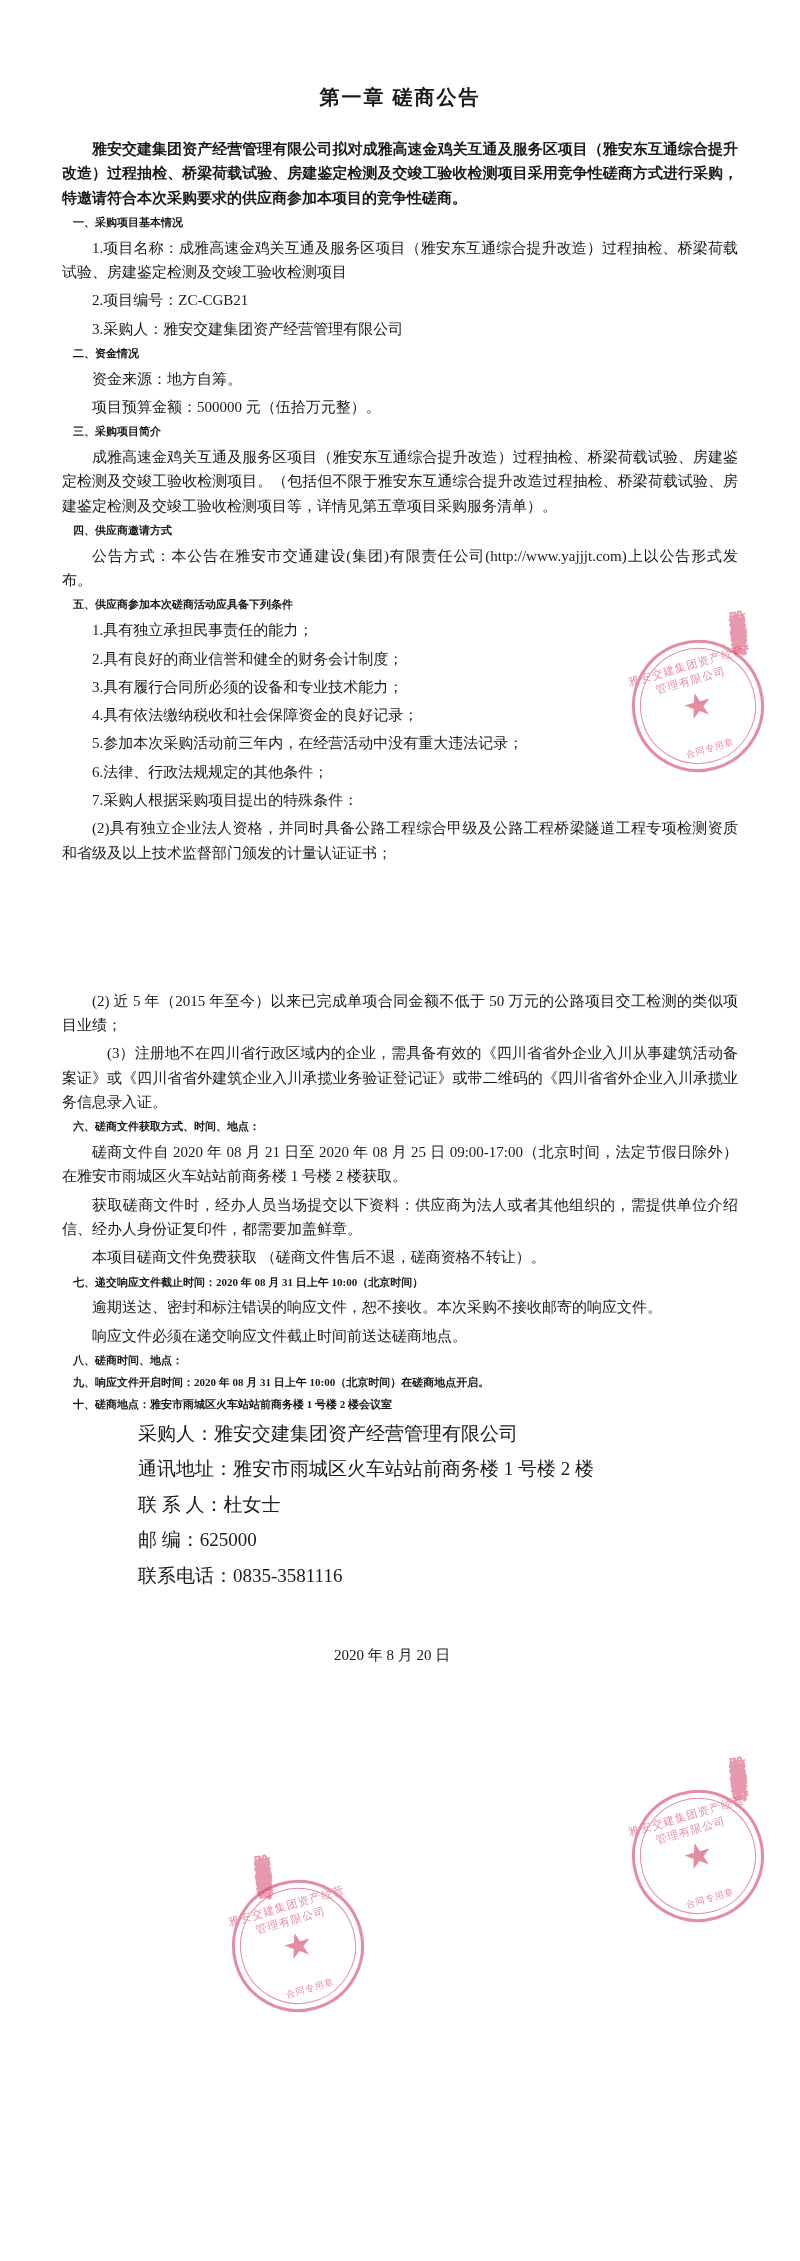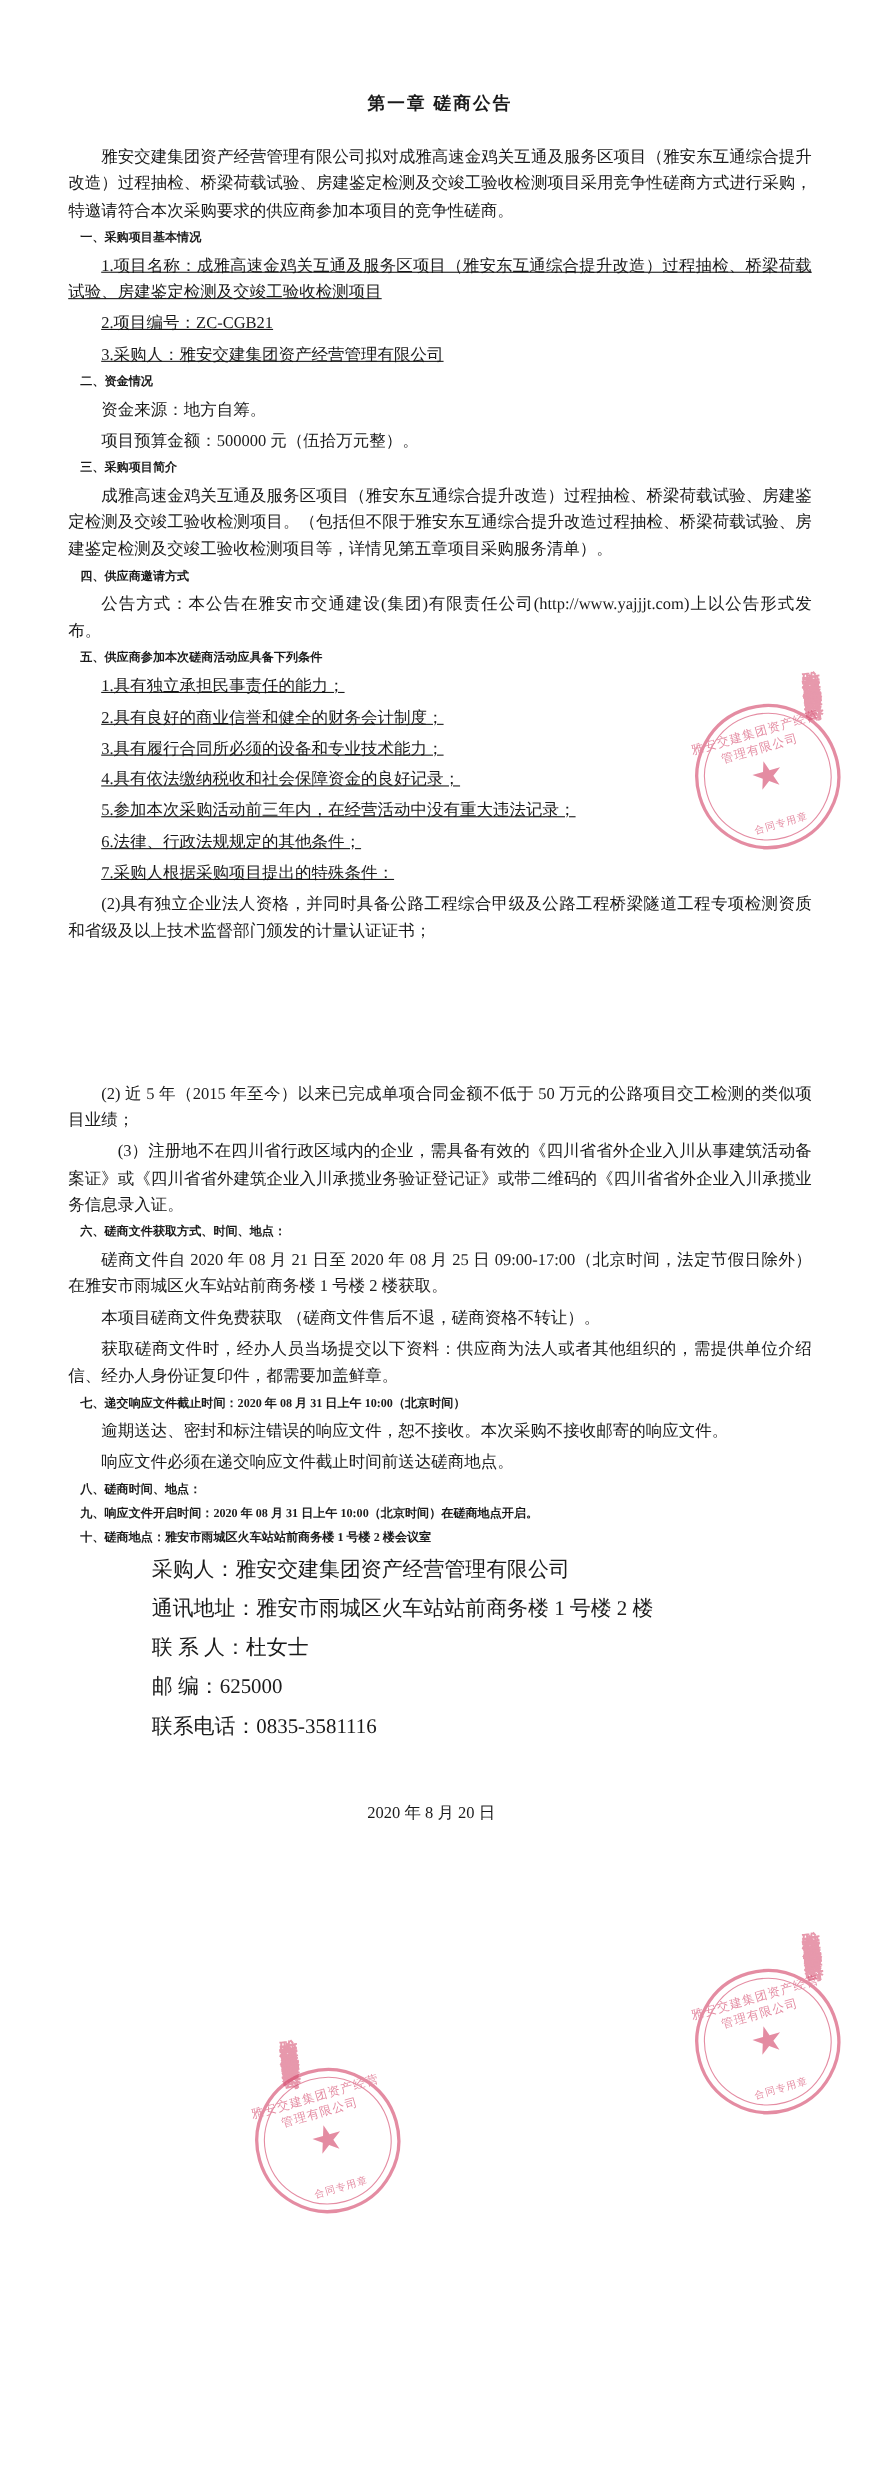--- a/index.html
+++ b/index.html
@@ -22,41 +22,41 @@
     padding: 0;
     box-sizing: border-box;
   }
   .content {
     position: relative;
     z-index: 3;
     padding: 84px 62px 40px 62px;
   }
   .doc-title {
     text-align: center;
-    font-size: 16px;
+    font-size: 20px;
     font-weight: bold;
     letter-spacing: 2px;
     margin: 0 0 26px 0;
   }
   p {
     margin: 0 0 4px 0;
     font-size: 15px;
     line-height: 1.62;
     text-align: justify;
   }
   .indent2 { text-indent: 2em; }
   .indent3 { text-indent: 3em; }
-  .bold { font-weight: normal; }
+  .bold { font-weight: bold; }
   .section-head {
     font-weight: bold;
     font-size: 11px;
     margin-top: 2px;
     text-indent: 1em;
   }
-  .list-item { text-indent: 2em; text-decoration: underline; }
+  .list-item { text-indent: 2em; }
   .gap-big { height: 120px; }
   .date-line {
     text-align: center;
     font-size: 15px;
     margin-top: 52px;
     padding-right: 16px;
   }
   .contact-line {
     text-indent: 4em;
     font-size: 19px;
@@ -183,22 +183,22 @@
     <p class="list-item">7.采购人根据采购项目提出的特殊条件：</p>
     <p class="indent2">(2)具有独立企业法人资格，并同时具备公路工程综合甲级及公路工程桥梁隧道工程专项检测资质和省级及以上技术监督部门颁发的计量认证证书；</p>
 
     <div class="gap-big"></div>
 
     <p class="indent2">(2) 近 5 年（2015 年至今）以来已完成单项合同金额不低于 50 万元的公路项目交工检测的类似项目业绩；</p>
     <p class="indent3">(3）注册地不在四川省行政区域内的企业，需具备有效的《四川省省外企业入川从事建筑活动备案证》或《四川省省外建筑企业入川承揽业务验证登记证》或带二维码的《四川省省外企业入川承揽业务信息录入证。</p>
 
     <p class="section-head">六、磋商文件获取方式、时间、地点：</p>
     <p class="indent2">磋商文件自 2020 年 08 月 21 日至 2020 年 08 月 25 日 09:00-17:00（北京时间，法定节假日除外）在雅安市雨城区火车站站前商务楼 1 号楼 2 楼获取。</p>
+    <p class="indent2">获取磋商文件时，经办人员当场提交以下资料：供应商为法人或者其他组织的，需提供单位介绍信、经办人身份证复印件，都需要加盖鲜章。</p>
     <p class="indent2">本项目磋商文件免费获取 （磋商文件售后不退，磋商资格不转让）。</p>
-    <p class="indent2">获取磋商文件时，经办人员当场提交以下资料：供应商为法人或者其他组织的，需提供单位介绍信、经办人身份证复印件，都需要加盖鲜章。</p>
 
     <p class="section-head">七、递交响应文件截止时间：2020 年 08 月 31 日上午 10:00（北京时间）</p>
     <p class="indent2">逾期送达、密封和标注错误的响应文件，恕不接收。本次采购不接收邮寄的响应文件。</p>
     <p class="indent2">响应文件必须在递交响应文件截止时间前送达磋商地点。</p>
 
     <p class="section-head">八、磋商时间、地点：</p>
 
     <p class="section-head">九、响应文件开启时间：2020 年 08 月 31 日上午 10:00（北京时间）在磋商地点开启。</p>
 
     <p class="section-head">十、磋商地点：雅安市雨城区火车站站前商务楼 1 号楼 2 楼会议室</p>

